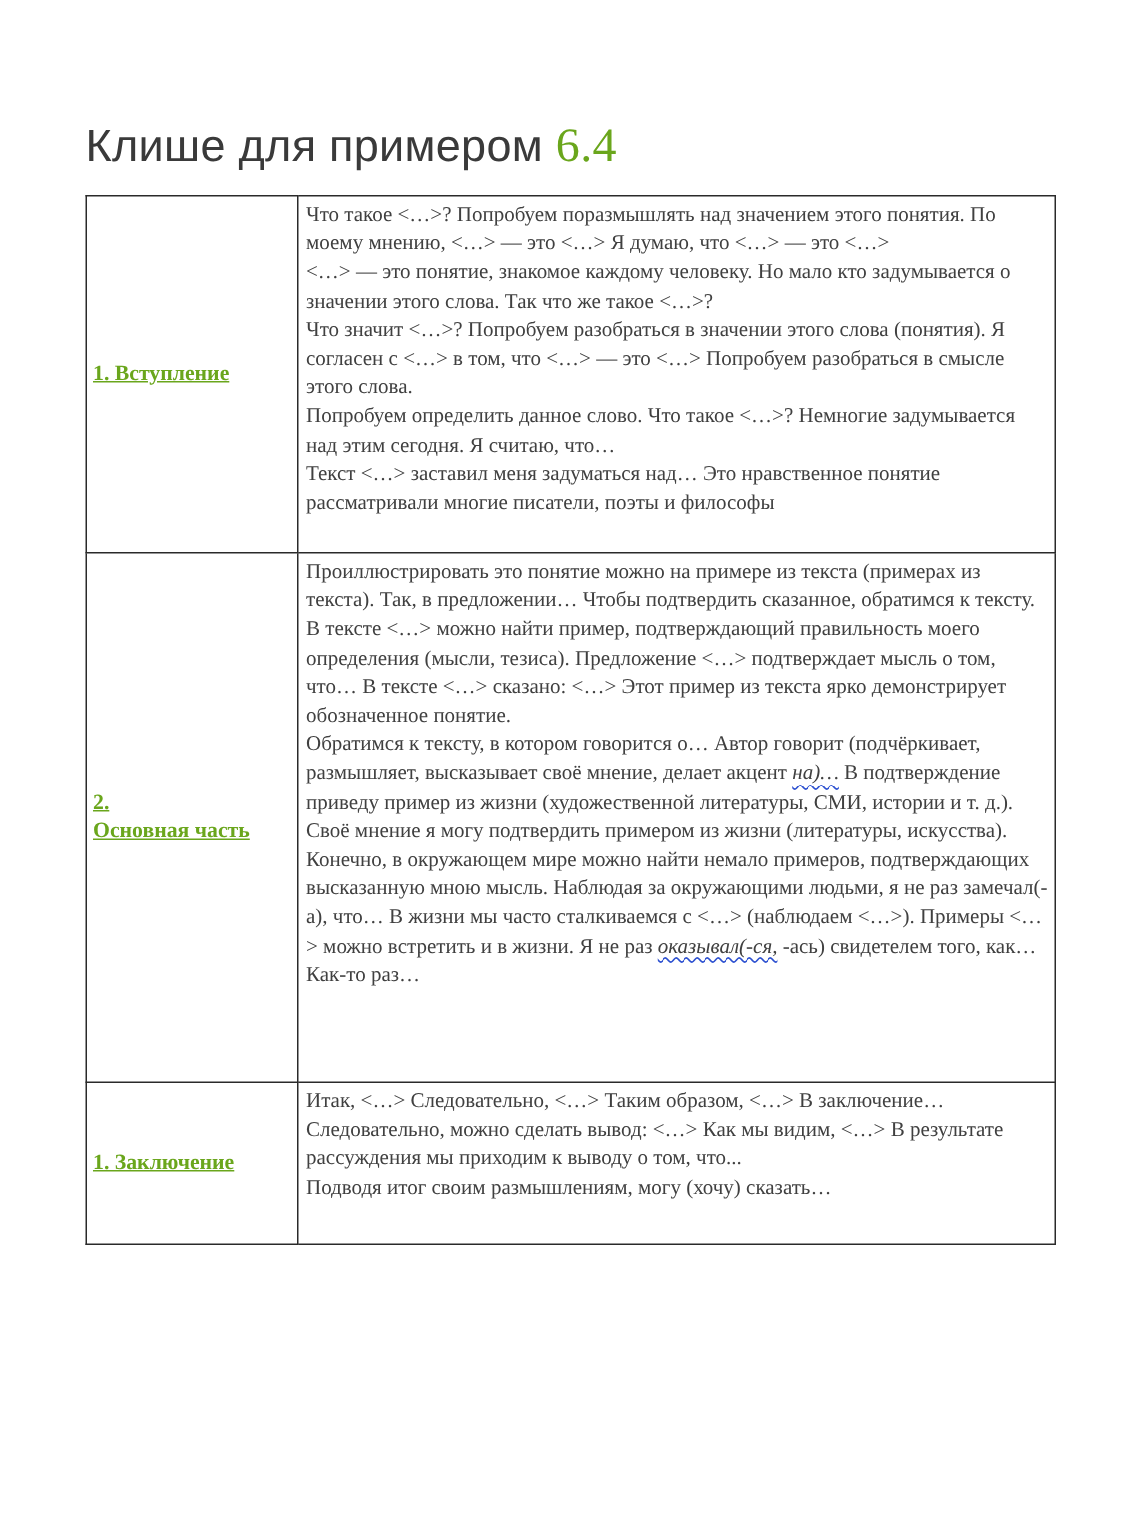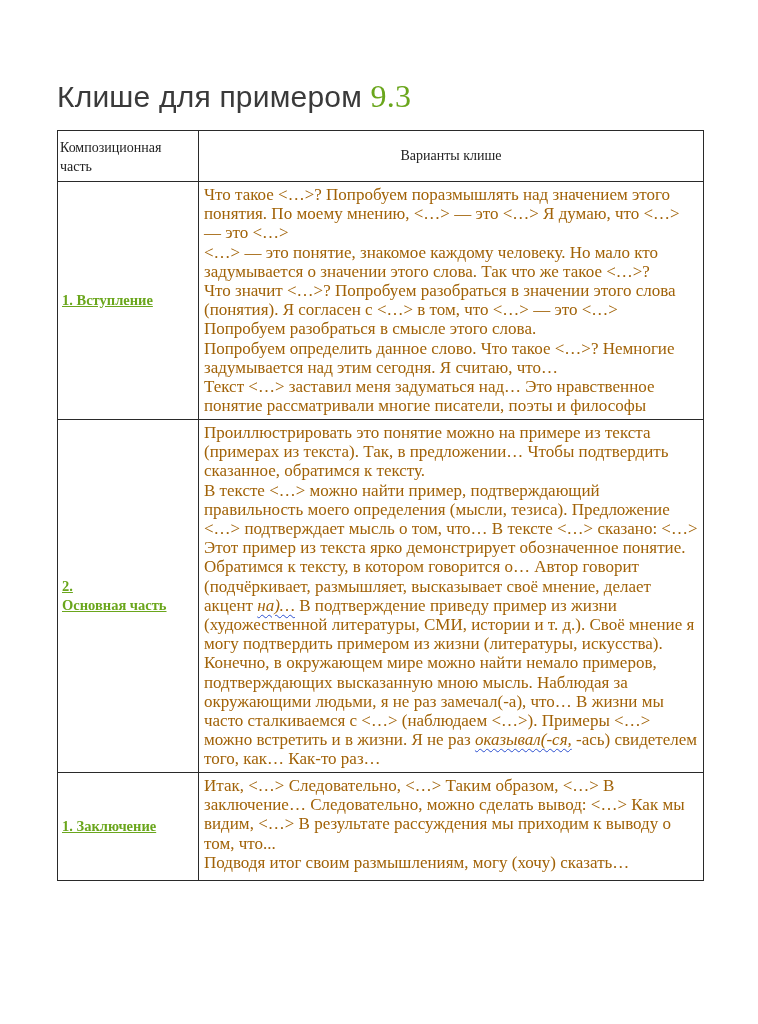--- a/index.html
+++ b/index.html
@@ -27,51 +27,47 @@
   th { font-weight: normal; font-size: 14px; color: #222; }
   .hdr-row { height: 51px; }
   .hdr-left { text-align: left; padding: 2px 4px 0 2px !important; line-height: 19px; }
   .hdr-right { text-align: center; }
   .part-label {
     color: #6aa61c; font-weight: bold; font-size: 14.5px; padding-left: 4px !important;
     line-height: 19px;
     text-decoration: underline;
   }
   .body-cell {
-    font-size: 17px; line-height: 19.2px; padding: 3px 4px 3px 5px !important;
-    color: #a16207; vertical-align: top !important;
+    font-size: 14px; line-height: 19.2px; padding: 3px 4px 3px 5px !important;
+    color: #404040; vertical-align: top !important;
   }
   .line { display: block; white-space: normal; }
   .squiggle {
     text-decoration: underline wavy #2b4fd0; text-decoration-thickness: 1px;
     text-underline-offset: 3px;
     font-style: italic;
   }
   .row1 { height: 238px; }
   .row2 { height: 353px; }
   .row3 { height: 108px; }
 </style>
 </head>
 <body>
 
 <div class="title">
   <span>Клише для примером</span>
-  <span class="num">9.3</span>
+  <span class="num">6.4</span>
 </div>
 
 <table class="cliche">
   <colgroup>
       <col class="c1">
       <col class="c2">
     </colgroup>
   <tbody>
-      <tr class="hdr-row">
-    <th class="hdr-left">Композиционная часть</th>
-    <th class="hdr-right">Варианты клише</th>
-  </tr>
 
   <tr class="row1">
     <td class="part-label">1. Вступление</td>
     <td class="body-cell">
       <span class="line">Что такое &lt;…&gt;? Попробуем поразмышлять над значением этого понятия. По моему мнению, &lt;…&gt; — это &lt;…&gt; Я думаю, что &lt;…&gt; — это &lt;…&gt;</span>
       <span class="line">&lt;…&gt; — это понятие, знакомое каждому человеку. Но мало кто задумывается о значении этого слова. Так что же такое &lt;…&gt;?</span>
       <span class="line">Что значит &lt;…&gt;? Попробуем разобраться в значении этого слова (понятия). Я согласен с &lt;…&gt; в том, что &lt;…&gt; — это &lt;…&gt; Попробуем разобраться в смысле этого слова.</span>
       <span class="line">Попробуем определить данное слово. Что такое &lt;…&gt;? Немногие задумывается над этим сегодня. Я считаю, что…</span>
       <span class="line">Текст &lt;…&gt; заставил меня задуматься над… Это нравственное понятие рассматривали многие писатели, поэты и философы</span>
     </td>

